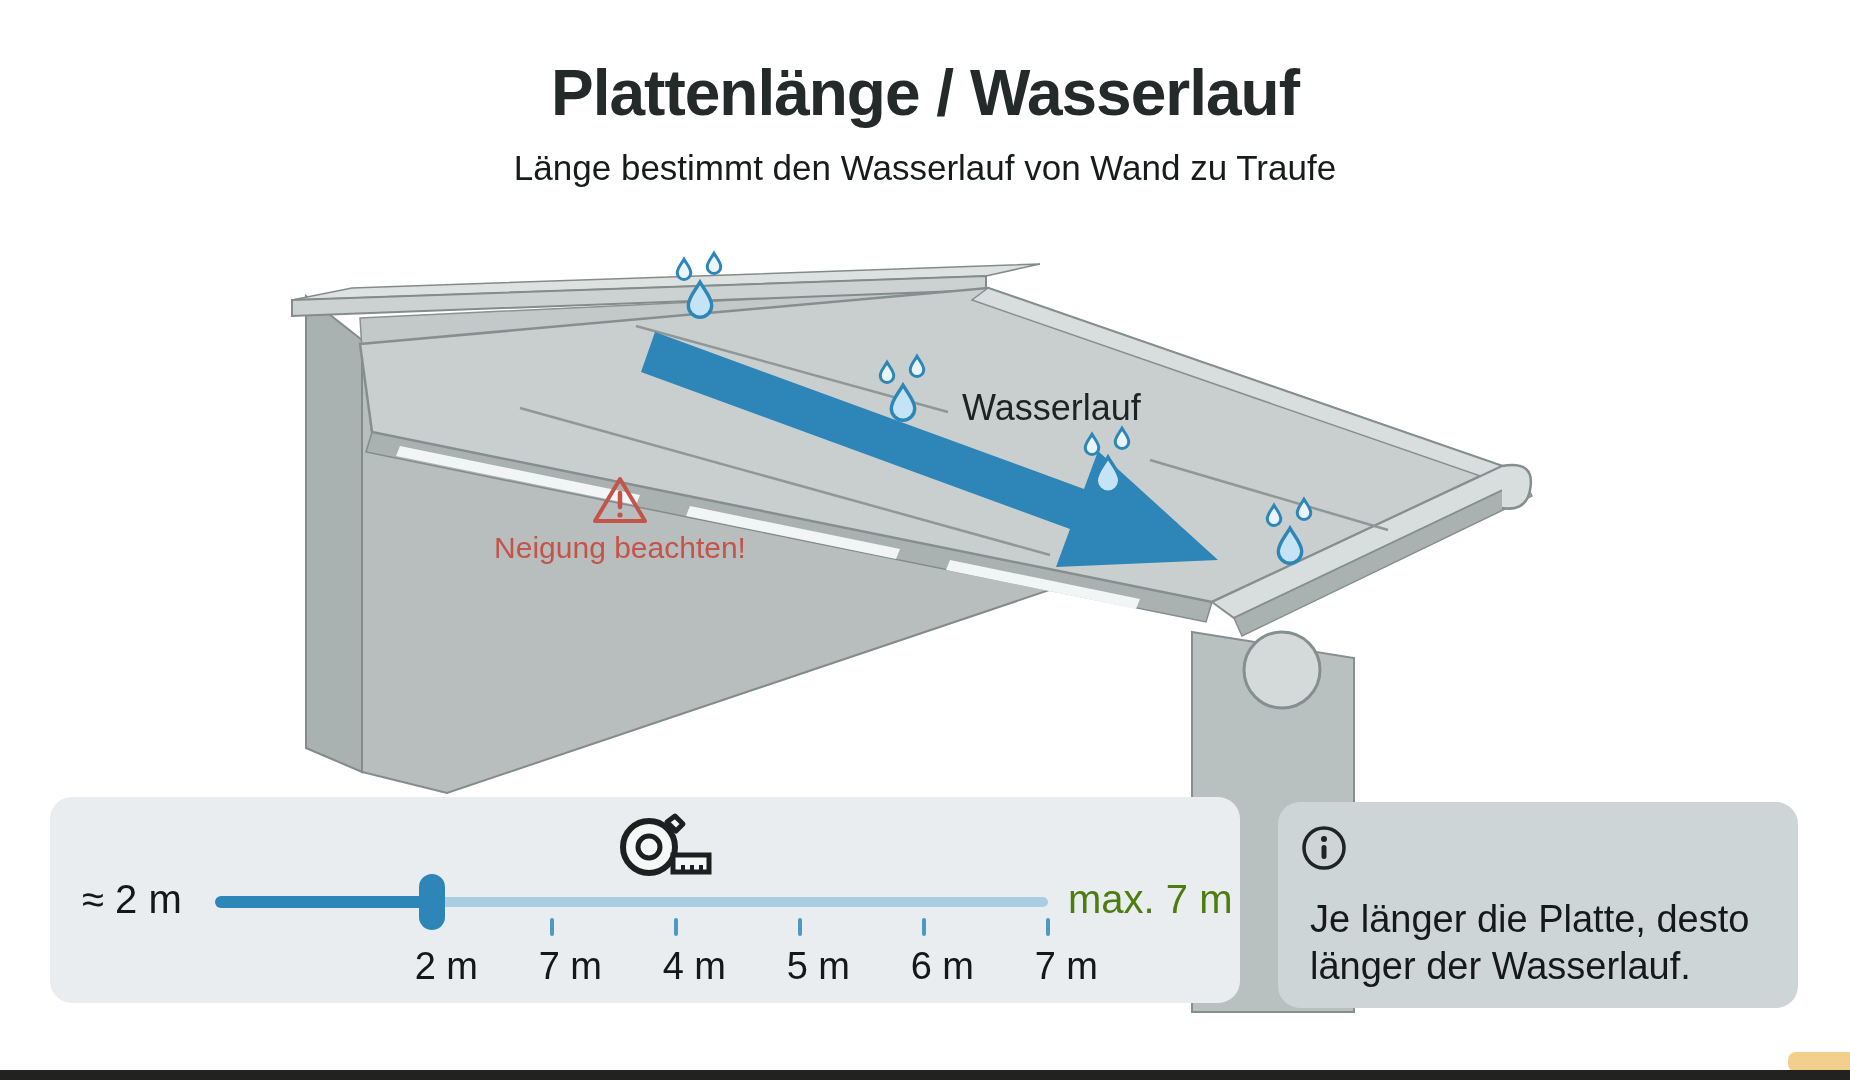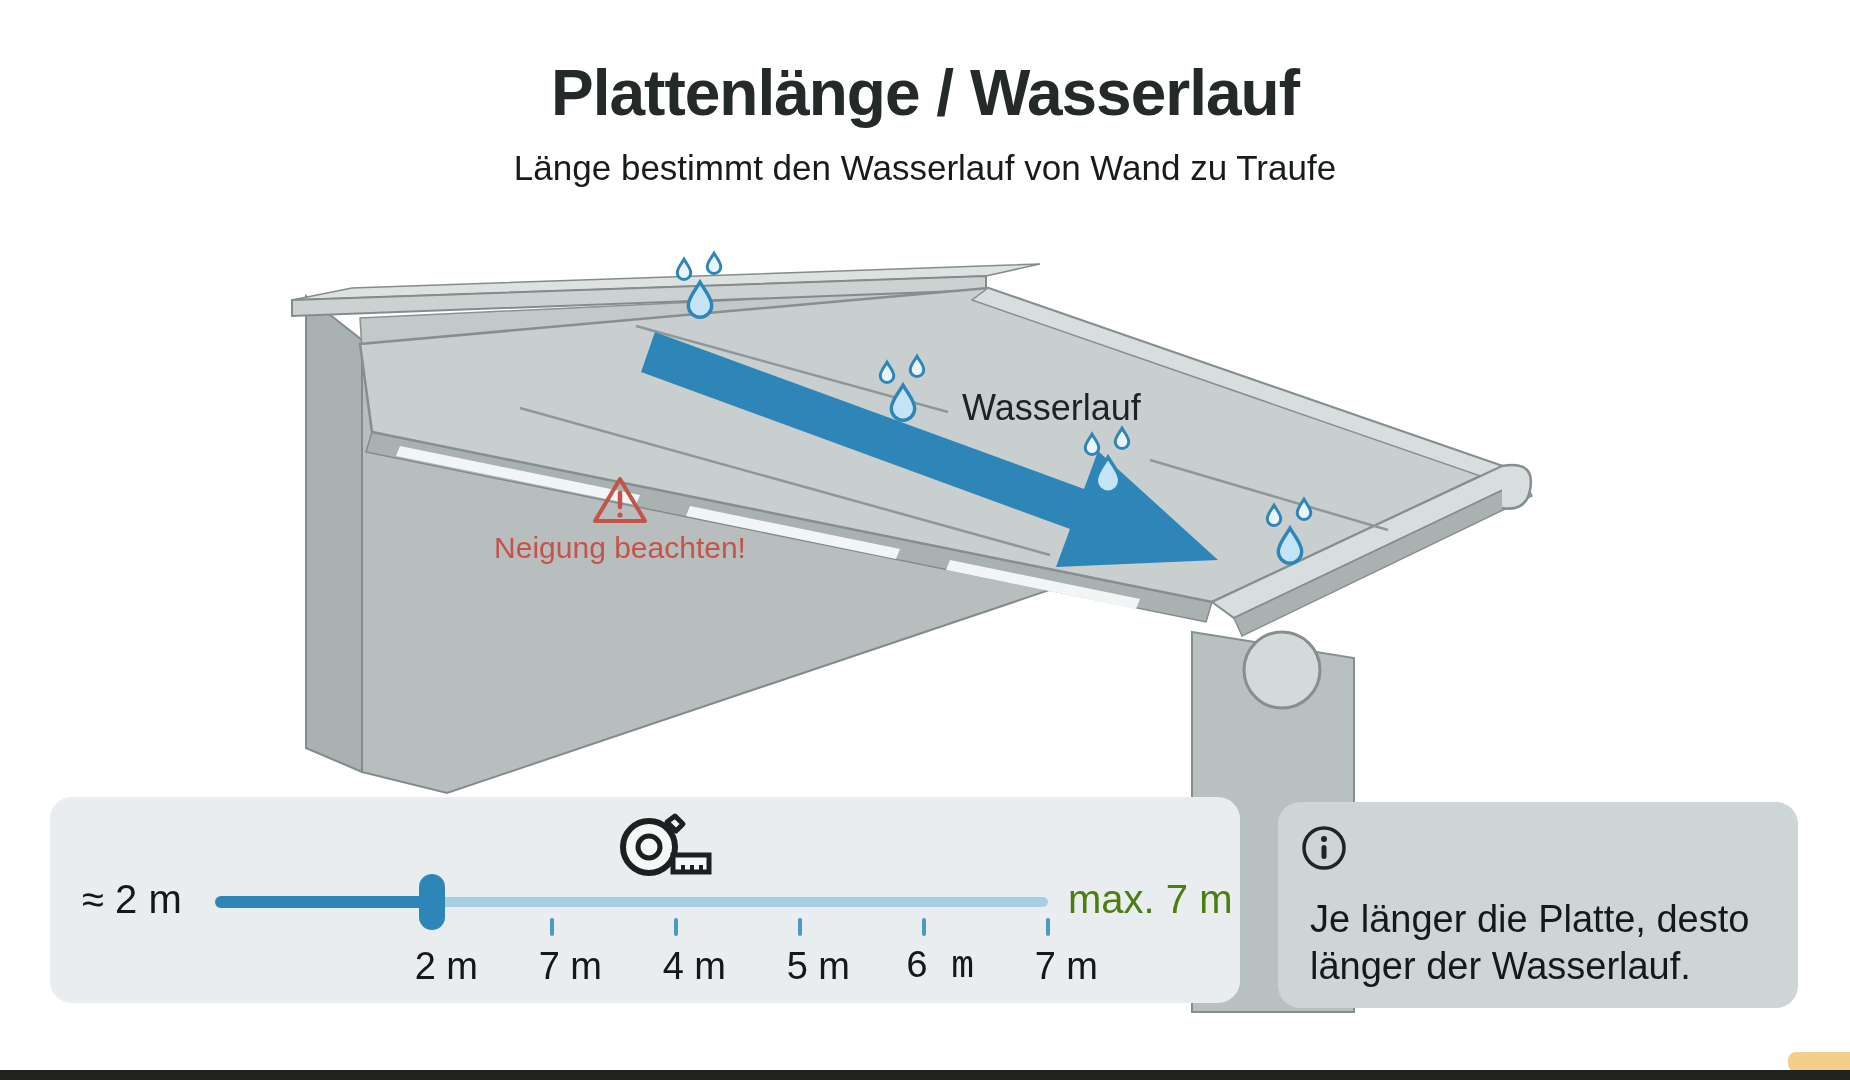--- a/index.html
+++ b/index.html
@@ -155,21 +155,21 @@
     <div class="tick" style="left:500px;"></div>
     <div class="tick" style="left:624px;"></div>
     <div class="tick" style="left:748px;"></div>
     <div class="tick" style="left:872px;"></div>
     <div class="tick" style="left:996px;"></div>
 
     <div class="tick-label" style="left:328px;">2 m</div>
     <div class="tick-label" style="left:452px;">7 m</div>
     <div class="tick-label" style="left:576px;">4 m</div>
     <div class="tick-label" style="left:700px;">5 m</div>
-    <div class="tick-label" style="left:824px;font-family:Liberation Mono, monospace;">6 m</div>
+    <div class="tick-label" style="left:824px;">6 m</div>
     <div class="tick-label" style="left:948px;">7 m</div>
   </div>
 
   <div class="info-box">
     <svg class="info-icon" width="48" height="48" viewBox="0 0 48 48">
       <circle cx="24" cy="24" r="20" fill="none" stroke="#1f2424" stroke-width="3.5"></circle>
       <circle cx="24" cy="15" r="3" fill="#1f2424"></circle>
       <rect x="21.5" y="21" width="5" height="14" rx="2.5" fill="#1f2424"></rect>
     </svg>
     <div class="info-text">Je länger die Platte, desto länger der Wasserlauf.</div>

